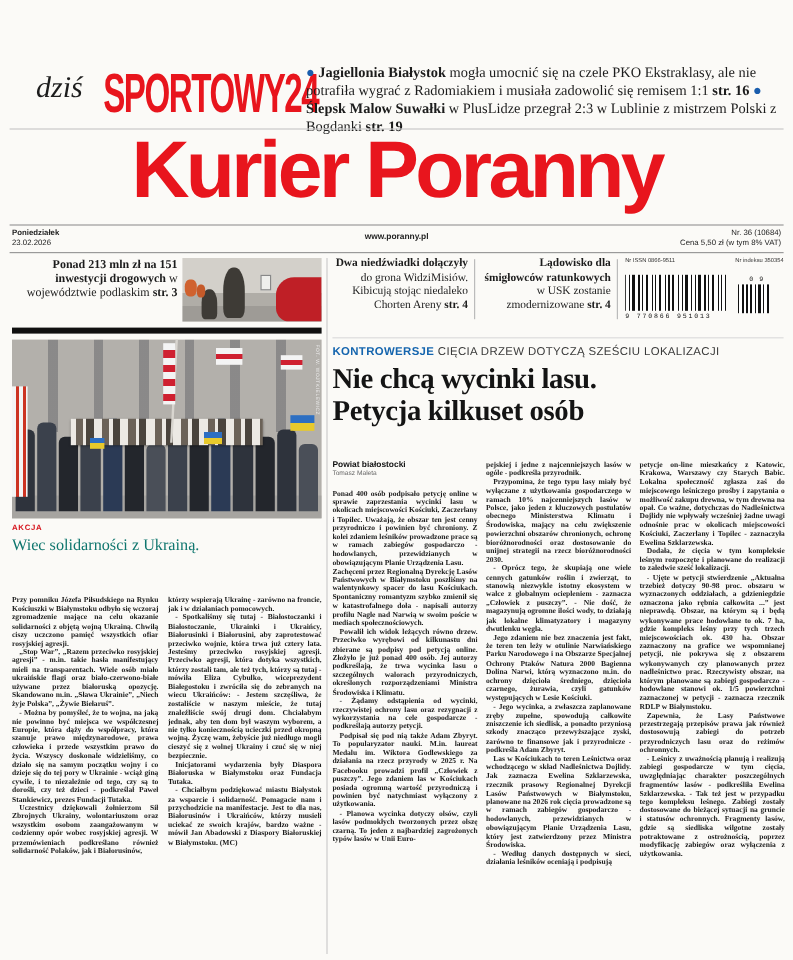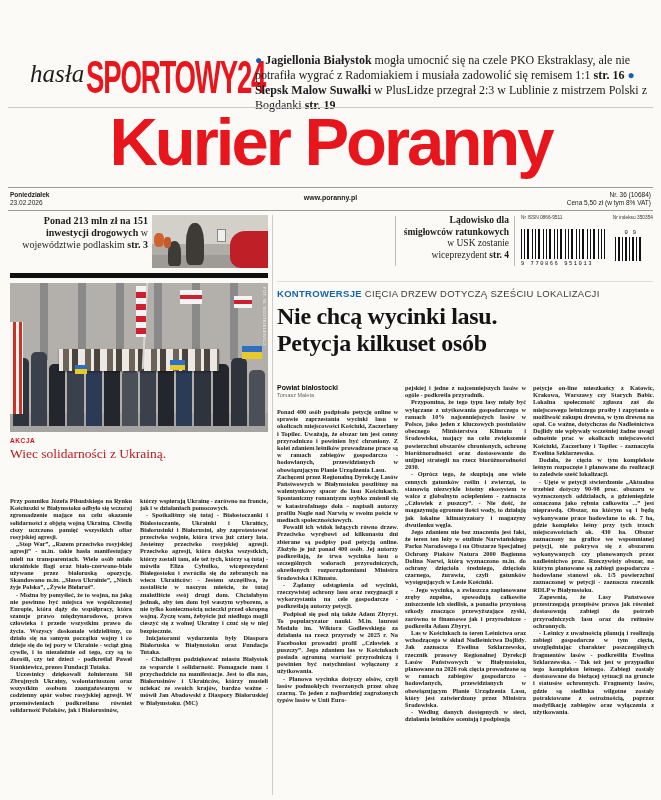--- a/index.html
+++ b/index.html
@@ -71,21 +71,21 @@
   .flag-by3{left:0;top:26%;width:13px;height:62%;background:repeating-linear-gradient(90deg,#f4f4f4 0 3px,#c32 3px 6px);}
   .flag-pole{left:52%;top:0;width:2px;height:58%;background:#d8d5cf;transform:rotate(3deg);}
   .flag-by4{left:49%;top:2%;width:10px;height:34%;background:repeating-linear-gradient(180deg,#f4f4f4 0 6px,#cf2030 6px 12px);}
   .flag-ua1{left:90%;top:42%;width:20px;height:13px;background:linear-gradient(#2d6fc2 0 50%,#e7c92c 50%);}
   .flag-ua2{left:62%;top:52%;width:15px;height:10px;background:linear-gradient(#2d6fc2 0 50%,#e7c92c 50%);}
   .flag-ua3{left:25%;top:55%;width:12px;height:9px;background:linear-gradient(#2d6fc2 0 50%,#e7c92c 50%);}
   .ph-credit{position:absolute;right:1px;top:4px;writing-mode:vertical-rl;font-family:"Liberation Sans",sans-serif;
              font-size:4px;color:#f0f0f0;letter-spacing:.5px;}
   .akcja{left:10px;top:437px;font-family:"Liberation Sans",sans-serif;font-weight:bold;font-size:6.5px;
          letter-spacing:.6px;color:#d6121b;}
-  .lheadline{left:10px;top:446px;width:258px;font-size:13.5px;line-height:15.5px;color:#b91c1c;}
+  .lheadline{left:10px;top:446px;width:258px;font-size:13.5px;line-height:15.5px;color:#0f766e;}
   .lcol{top:497px;height:298px;overflow:hidden;}
   .lcol1{left:10px;width:122px;}
   .lcol2{left:140px;width:128px;}
   .bodytext p{margin:0;font-size:6.3px;line-height:7.2px;font-weight:bold;text-align:justify;color:#1b1b1b;}
   .bodytext p + p{text-indent:6px;}
   
   .kicker{left:277px;top:288px;width:378px;font-family:"Liberation Sans",sans-serif;font-size:9.5px;
           letter-spacing:.3px;color:#3a3a3a;white-space:nowrap;}
   .kicker .tag{font-weight:bold;color:#1565ae;}
   .mheadline{left:277px;top:303px;width:378px;font-weight:bold;font-size:24px;line-height:27px;
@@ -97,21 +97,21 @@
   .byline{font-family:"Liberation Sans",sans-serif;margin-bottom:9px;}
   .byline .loc{font-weight:bold;font-size:7px;line-height:8px;color:#111;}
   .byline .auth{font-size:5.5px;line-height:7px;color:#666;}
   .lead{font-size:6.7px;line-height:7.8px;font-weight:bold;text-align:justify;margin:0 0 7px 0;color:#111;}
 </style>
 </head>
 <body>
 
 <div class="page">
 
-  <div class="abs dzis">hasła</div>
+  <div class="abs dzis">dziś</div>
   <div class="abs sp24">SPORTOWY24</div>
   <div class="abs topnews"><span style="font-weight: bold; color: rgb(26, 93, 173);">● </span><span style="font-weight: bold;">Jagiellonia Białystok</span><span> mogła umocnić się na czele PKO Ekstraklasy, ale nie potrafiła wygrać z Radomiakiem i musiała zadowolić się remisem 1:1 </span><span style="font-weight: bold;">str. 16</span><span style="font-weight: bold; color: rgb(26, 93, 173);"> ● </span><span style="font-weight: bold;">Ślepsk Malow Suwałki</span><span> w PlusLidze przegrał 2:3 w Lublinie z mistrzem Polski z Bogdanki </span><span style="font-weight: bold;">str. 19</span></div>
   <div class="abs rule1"></div>
 
   <div class="abs masthead">Kurier Poranny</div>
 
   <div class="abs daterow">
     <div class="dleft">
       <div class="bold">Poniedziałek</div>
       <div>23.02.2026</div>
@@ -129,23 +129,26 @@
 
   <div class="abs thumb">
     <i class="bear bear1"></i>
     <i class="bear bear2"></i>
     <i class="vest"></i>
     <i class="vest2"></i>
     <i class="sleeve"></i>
     <i class="phone"></i>
   </div>
 
+  <div class="abs teaser t2">
+    <span class="bold">Dwa niedźwiadki dołączyły</span><span> do grona WidziMisiów. Kibicują stojąc niedaleko Chorten Areny </span><span class="bold">str. 4</span>
+  </div>
   <div class="abs vd vd1"></div>
   <div class="abs teaser t3">
-    <span class="bold">Lądowisko dla śmigłowców ratunkowych</span><span> w USK zostanie wiceprezydent </span><span class="bold">str. 4</span>
+    <span class="bold">Lądowisko dla śmigłowców ratunkowych</span><span> w USK zostanie zmodernizowane </span><span class="bold">str. 4</span>
   </div>
   <div class="abs vd vd2"></div>
 
   <div class="abs codes">
     <div class="codehead">
       <span>Nr ISSN 0866-9511</span>
       <span>Nr indeksu 350354</span>
     </div>
     <div class="bars">
       <div>

